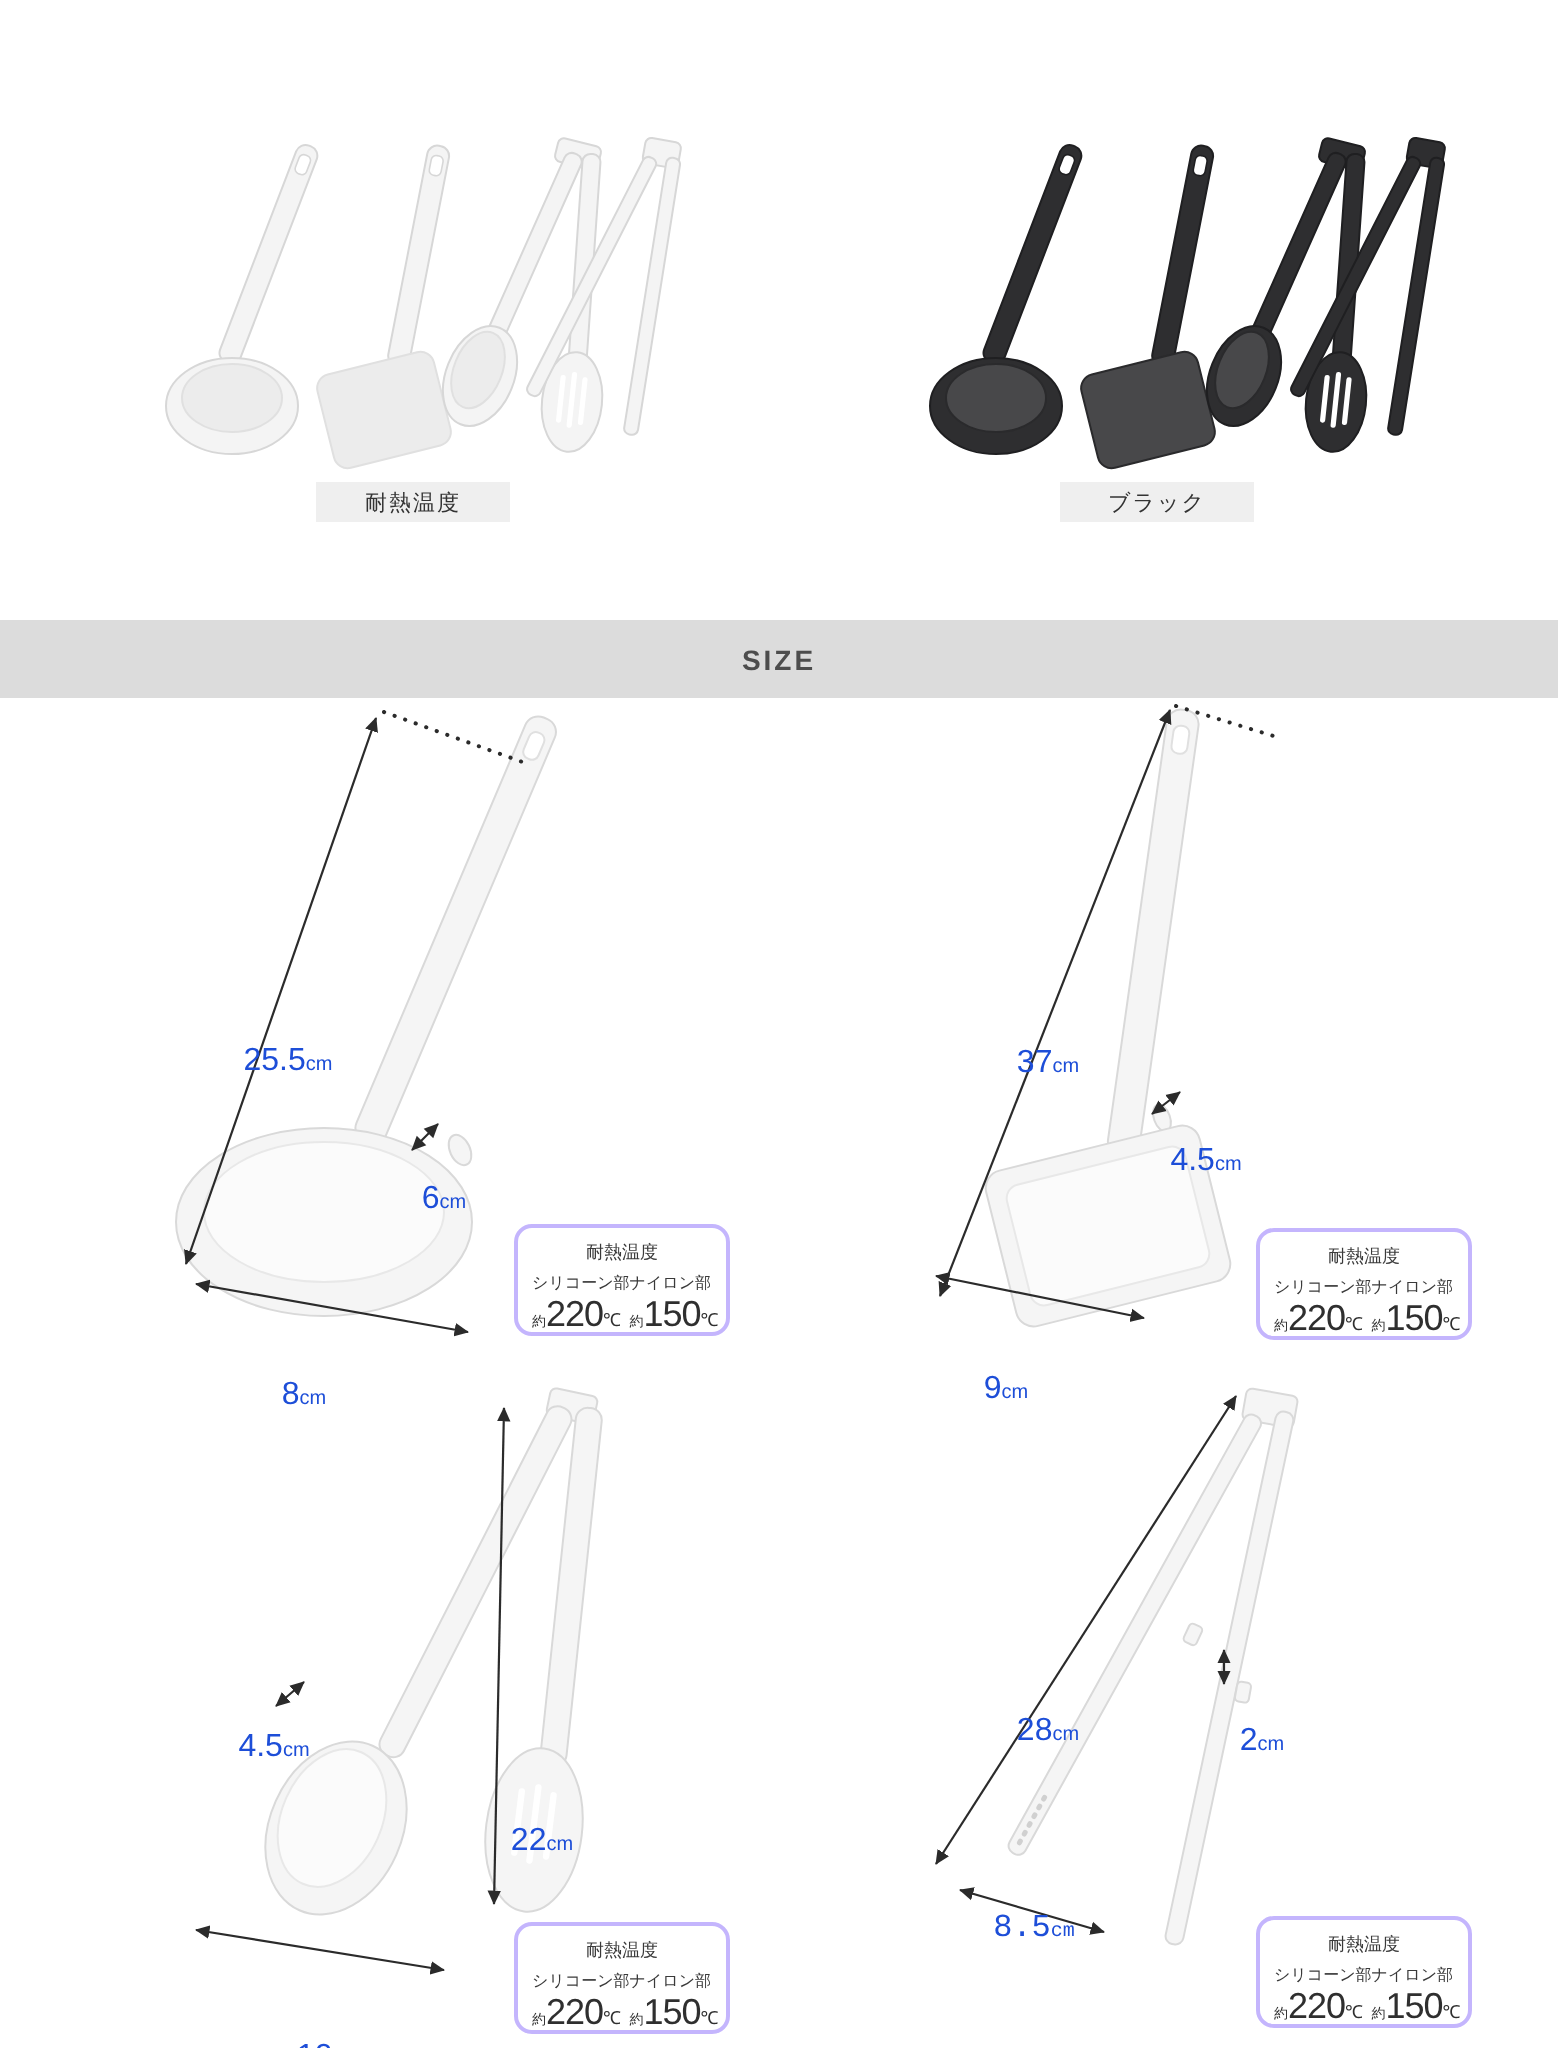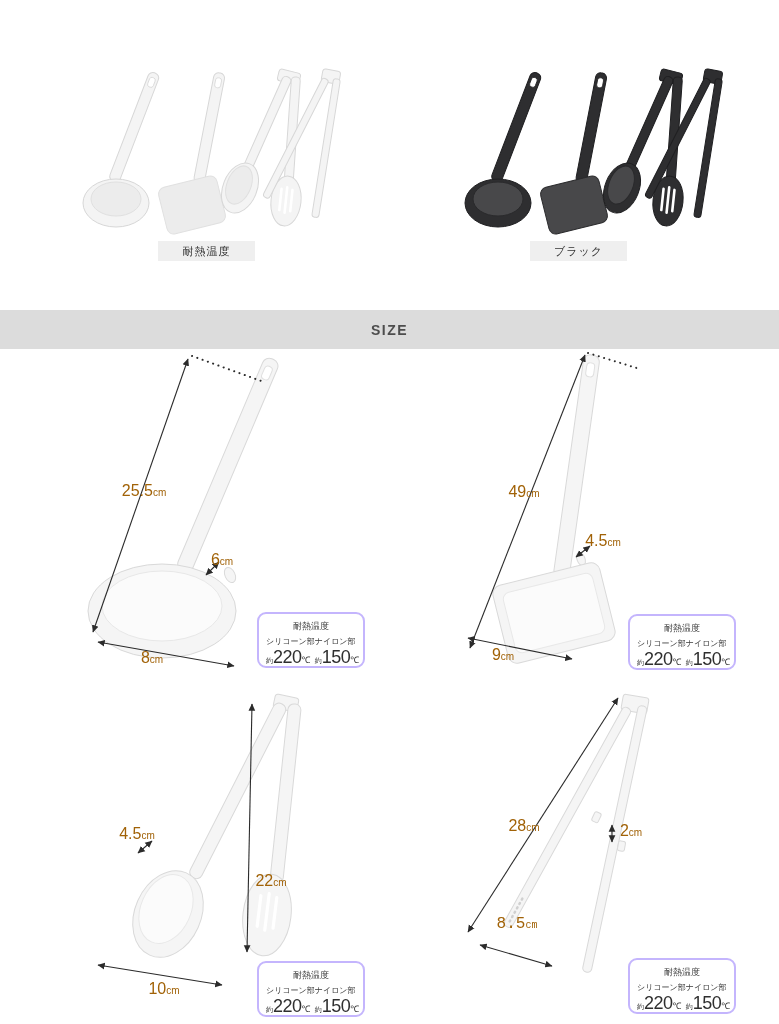--- a/index.html
+++ b/index.html
@@ -17,21 +17,21 @@
   svg { position:absolute; overflow:visible; }
   .uf  { fill:#f5f5f5; stroke:#d9d9d9; stroke-width:1; }
   .uf2 { fill:#fbfbfb; stroke:#e8e8e8; stroke-width:1; }
   .dimline { stroke:#2b2b2b; stroke-width:1.1; fill:none; }
   .dotline { stroke:#2b2b2b; stroke-width:2; stroke-dasharray:0.1 5.5; stroke-linecap:round; fill:none; }
 
   .set-white { --uf:#f4f4f4; --us:#d7d7d7; --ufl:#ececec; --usl:#e0e0e0; }
   .set-black { --uf:#2e2e30; --us:#1f1f21; --ufl:#48484a; --usl:#2a2a2c; }
 
   .dim { position:absolute; transform:translate(-50%,-50%); white-space:nowrap;
-         color:#a16207; font-size:16px; }
+         color:#1d4ed8; font-size:16px;margin-top:40px; }
   .dim .u { font-size:10px; }
 
   .heat-box { position:absolute; width:108px; height:56px; background:#fff;
          border:2px solid #c4b5fd; border-radius:9px; padding:6px 7px 4px; }
   .heat-title { text-align:center; font-size:9px; color:#3a3a3a; }
   .heat-cols { display:flex; justify-content:space-between; margin-top:3px; }
   .heat-col { text-align:left; }
   .heat-label { font-size:8px; color:#3a3a3a; white-space:nowrap; }
   .heat-val { white-space:nowrap; color:#2f2f2f; margin-top:1px; }
   .heat-val .approx { font-size:7px; }
@@ -201,21 +201,21 @@
     </g>
     <line class="dimline" x1="178" y1="8" x2="28" y2="242" marker-start="url(#a4)" marker-end="url(#a4)"></line>
     <line class="dimline" x1="172" y1="135" x2="172" y2="152" marker-start="url(#a4)" marker-end="url(#a4)"></line>
     <line class="dimline" x1="40" y1="255" x2="112" y2="276" marker-start="url(#a4)" marker-end="url(#a4)"></line>
   </svg>
 
   <div class="dim" style="left:144px; top:491px;"><span class="v">25.5</span><span class="u">cm</span></div>
   <div class="dim" style="left:222px; top:560px;"><span class="v">6</span><span class="u">cm</span></div>
   <div class="dim" style="left:152px; top:658px;"><span class="v">8</span><span class="u">cm</span></div>
 
-  <div class="dim" style="left:524px; top:492px;"><span class="v">49</span><span class="u">cm</span></div>
+  <div class="dim" style="left:524px; top:492px;"><span class="v">37</span><span class="u">cm</span></div>
   <div class="dim" style="left:603px; top:541px;"><span class="v">4.5</span><span class="u">cm</span></div>
   <div class="dim" style="left:503px; top:655px;"><span class="v">9</span><span class="u">cm</span></div>
 
   <div class="dim" style="left:137px; top:834px;"><span class="v">4.5</span><span class="u">cm</span></div>
   <div class="dim" style="left:271px; top:881px;"><span class="v">22</span><span class="u">cm</span></div>
   <div class="dim" style="left:164px; top:989px;"><span class="v">10</span><span class="u">cm</span></div>
 
   <div class="dim" style="left:524px; top:826px;"><span class="v">28</span><span class="u">cm</span></div>
   <div class="dim" style="left:631px; top:831px;"><span class="v">2</span><span class="u">cm</span></div>
   <div class="dim" style="left:517px; top:924px;font-family:Liberation Mono, monospace;"><span class="v">8.5</span><span class="u">cm</span></div>

